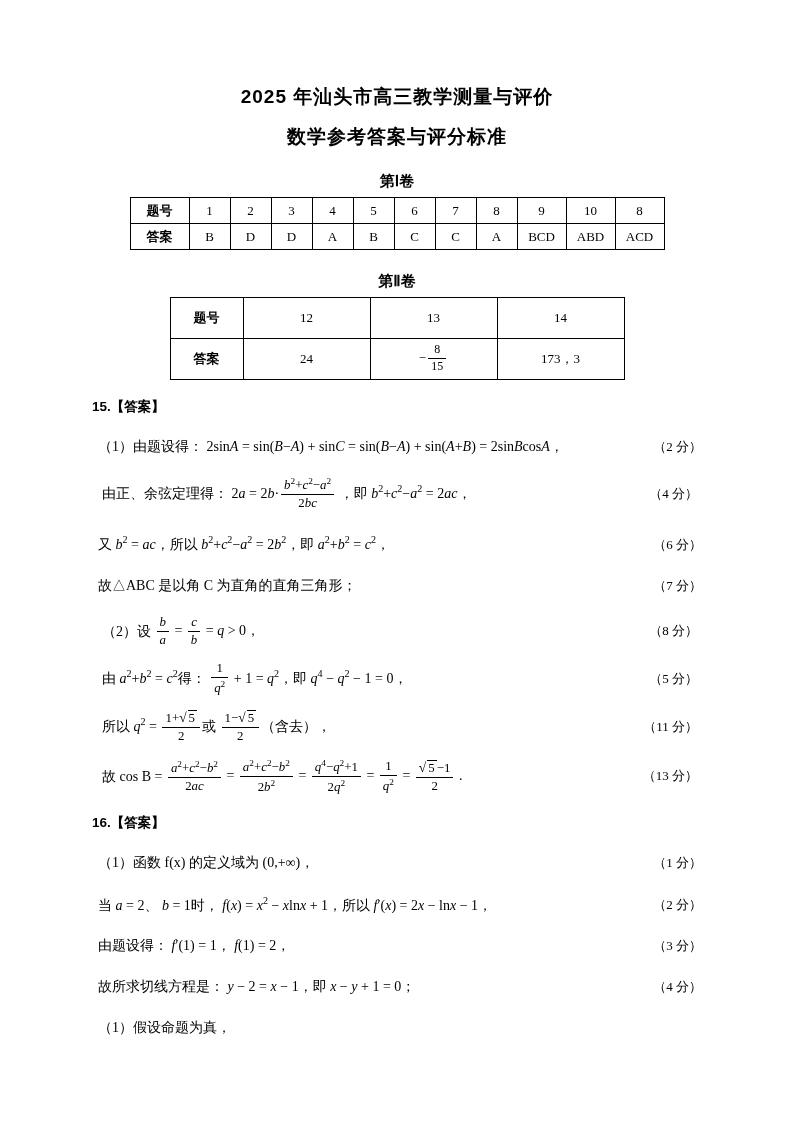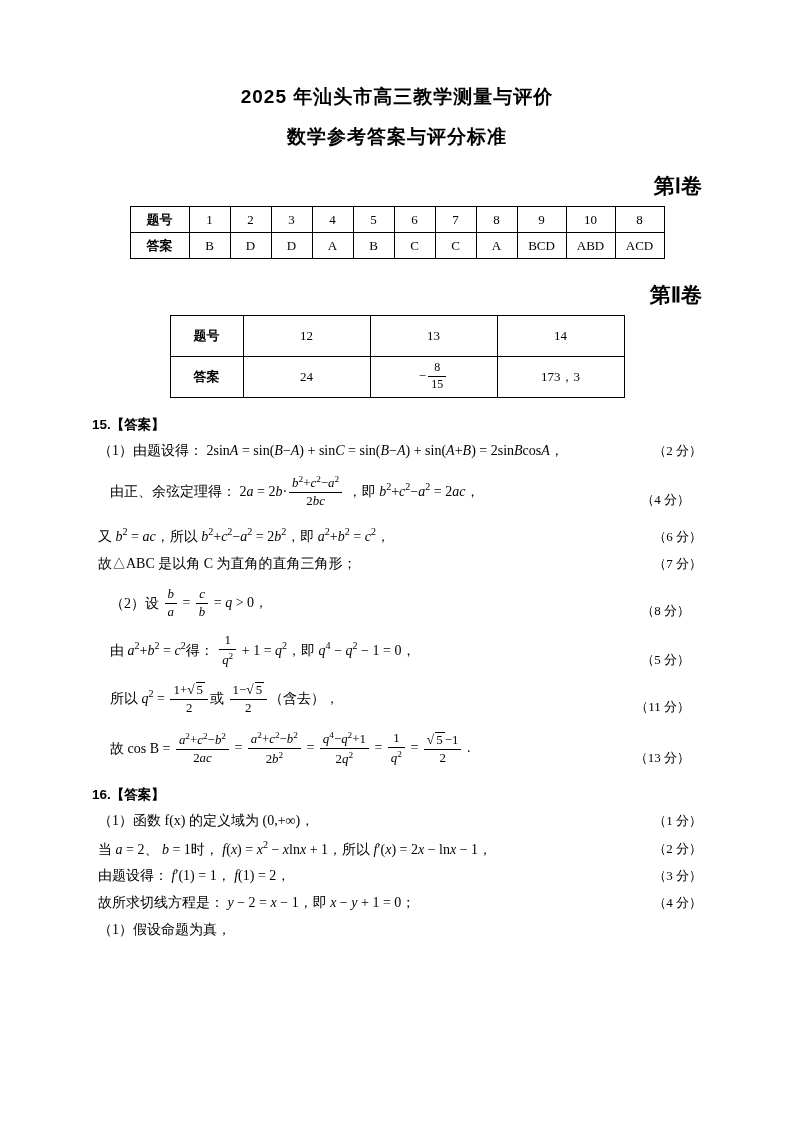--- a/index.html
+++ b/index.html
@@ -26,24 +26,24 @@
     font-family: "Liberation Sans", sans-serif;
     font-weight: bold;
     font-size: 19px;
     letter-spacing: 1px;
     margin: 0 0 14px 0;
   }
   .title.second {
     margin-bottom: 22px;
   }
   .section-label {
-    text-align: right;
+    text-align: center;
     font-family: "Liberation Sans", sans-serif;
     font-weight: bold;
-    font-size: 21px;
+    font-size: 15px;
     margin: 8px 0 6px 0;
   }
   table.ans {
     border-collapse: collapse;
     margin: 0 auto;
     font-size: 13px;
     padding-left: 18px;
   }
   table.ans td, table.ans th {
     border: 1px solid #000;
@@ -79,35 +79,35 @@
     font-family: "Liberation Sans", sans-serif;
     font-weight: bold;
     font-size: 13.5px;
     margin: 0 0 4px 0;
   }
   .line {
     display: flex;
     align-items: baseline;
     justify-content: space-between;
     font-size: 14px;
-    margin: 6px 0;
+    margin: 20px 0;
     line-height: 1.5;
   }
   .line .body {
     flex: 1 1 auto;
     padding-left: 6px;
   }
   .line .pts {
     flex: 0 0 auto;
     font-size: 13px;
     width: 72px;
     text-align: right;
     white-space: nowrap;
   }
-  .tall { margin: 14px 12px; align-items: flex-end; }
+  .tall { margin: 14px 4px; }
   i, .it { font-style: italic; font-family: "Liberation Serif", serif; }
   .frac {
     display: inline-block;
     vertical-align: middle;
     text-align: center;
     font-size: 0.92em;
     margin: 0 2px;
     position: relative;
     top: -0.05em;
   }

